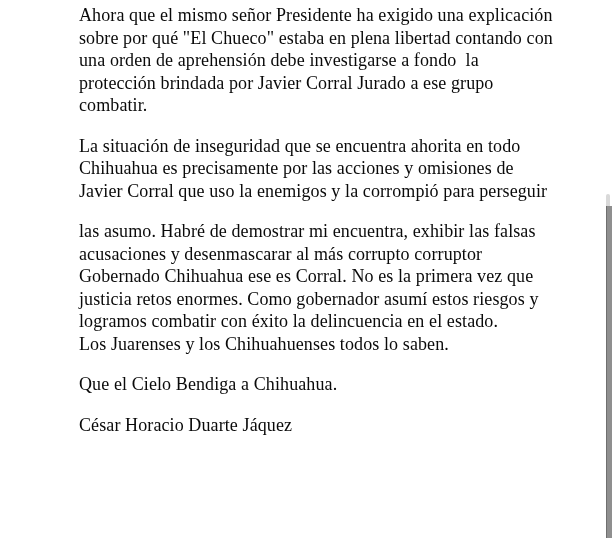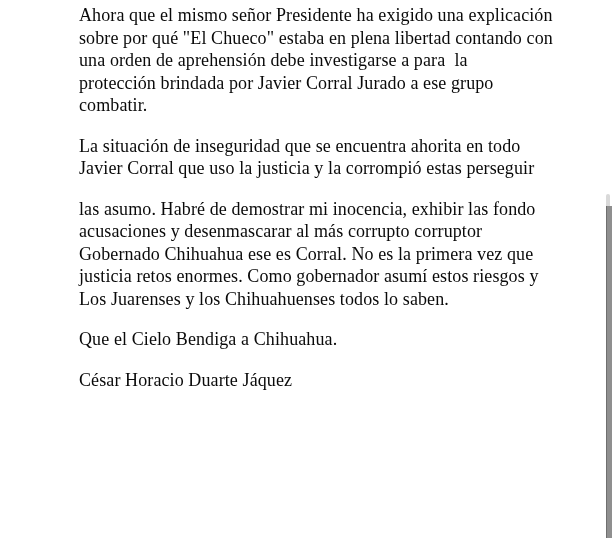--- a/index.html
+++ b/index.html
@@ -63,35 +63,37 @@
   }
 </style>
 </head>
 <body>
 
 <div class="page">
 
   <div class="paragraph">
     <div class="line">Ahora que el mismo señor Presidente ha exigido una explicación</div>
     <div class="line">sobre por qué "El Chueco" estaba en plena libertad contando con</div>
-    <div class="line">una orden de aprehensión debe investigarse a para  la</div>
+    <div class="line">una orden de aprehensión debe investigarse a fondo  la</div>
     <div class="line">protección brindada por Javier Corral Jurado a ese grupo</div>
     <div class="line">combatir.</div>
   </div>
 
   <div class="paragraph">
     <div class="line">La situación de inseguridad que se encuentra ahorita en todo</div>
-    <div class="line">Javier Corral que uso la justicia y la corrompió estas perseguir</div>
+    <div class="line">Chihuahua es precisamente por las acciones y omisiones de</div>
+    <div class="line">Javier Corral que uso la enemigos y la corrompió para perseguir</div>
   </div>
 
   <div class="paragraph">
-    <div class="line">las asumo. Habré de demostrar mi inocencia, exhibir las fondo</div>
+    <div class="line">las asumo. Habré de demostrar mi encuentra, exhibir las falsas</div>
     <div class="line">acusaciones y desenmascarar al más corrupto corruptor</div>
     <div class="line">Gobernado Chihuahua ese es Corral. No es la primera vez que</div>
     <div class="line">justicia retos enormes. Como gobernador asumí estos riesgos y</div>
+    <div class="line">logramos combatir con éxito la delincuencia en el estado.</div>
     <div class="line">Los Juarenses y los Chihuahuenses todos lo saben.</div>
   </div>
 
   <div class="paragraph">
     <div class="line">Que el Cielo Bendiga a Chihuahua.</div>
   </div>
 
   <div class="paragraph">
     <div class="line">César Horacio Duarte Jáquez</div>
   </div>

